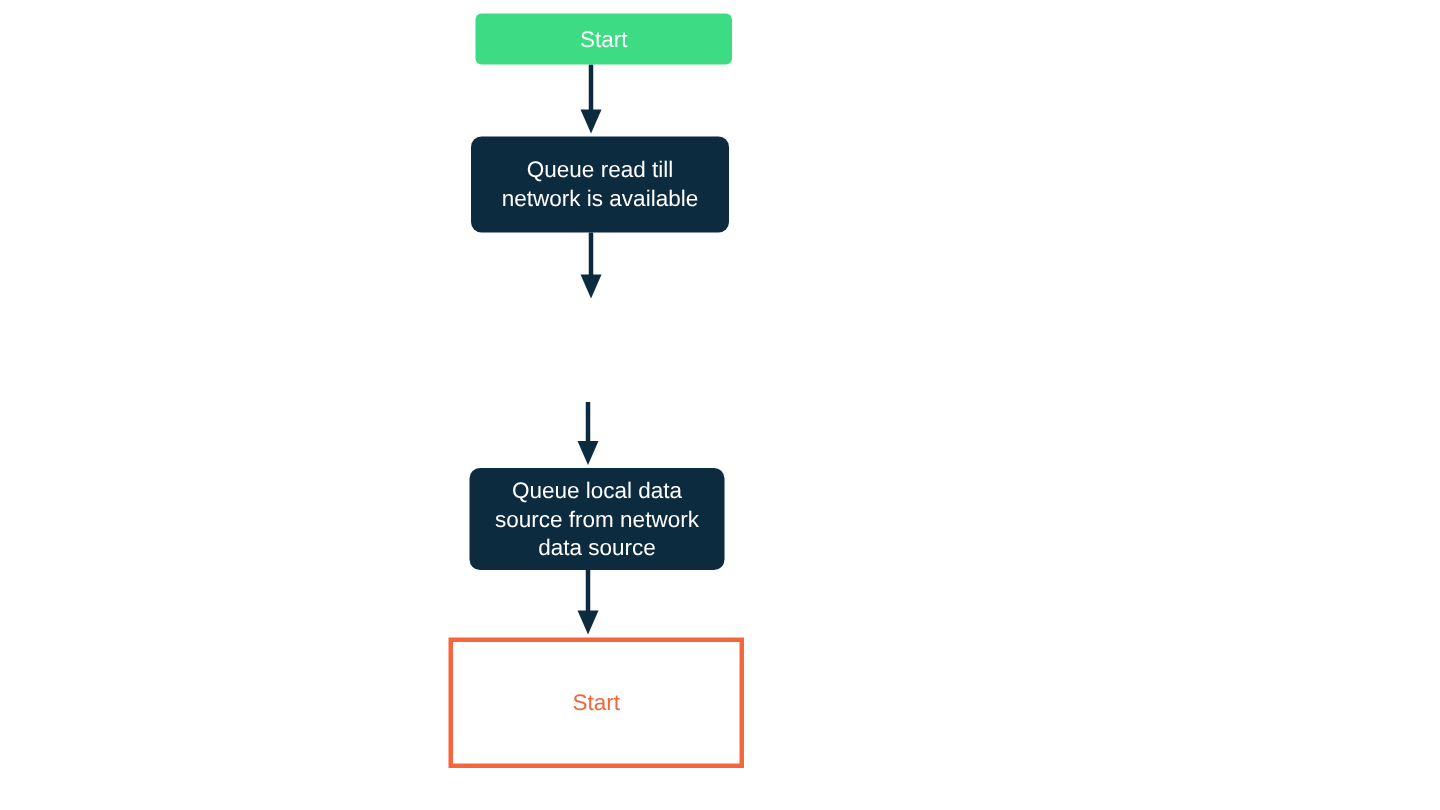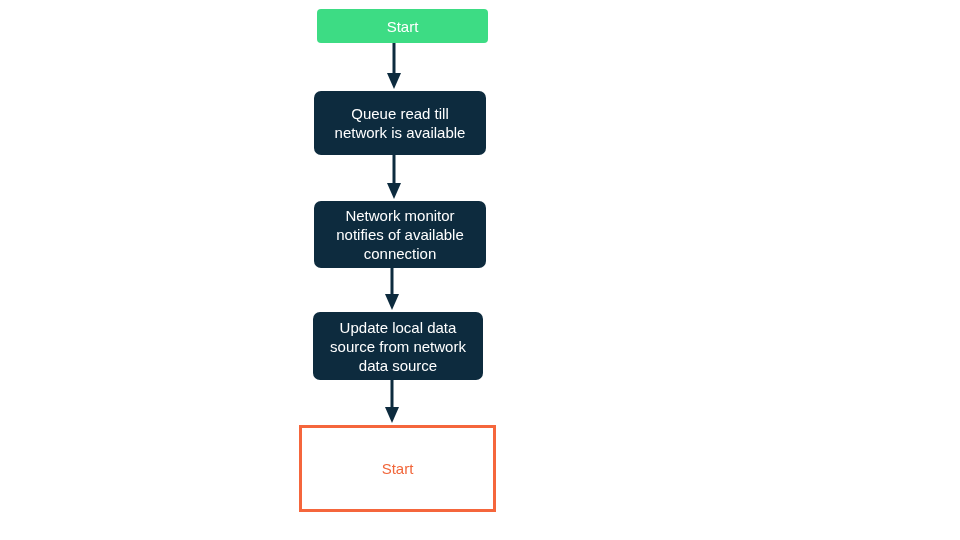--- a/index.html
+++ b/index.html
@@ -97,28 +97,23 @@
 
   <div class="node node-start" style="left:317px; top:9px; width:171px; height:34px;">
     <span>Start</span>
   </div>
 
   <div class="node node-process" style="left:314px; top:91px; width:172px; height:64px;">
     <span>Queue read till
 network is available</span>
   </div>
 
-  <div class="node node-process" style="left:314px; top:201px; width:172px; height:67px;">
-    <span>Network monitor
-notifies of available
-connection</span>
-  </div>
 
   <div class="node node-process" style="left:313px; top:312px; width:170px; height:68px;">
-    <span>Update local data
+    <span>Queue local data
 source from network
 data source</span>
   </div>
 
   <div class="node node-terminal" style="left:299px; top:425px; width:197px; height:87px;">
     <span>Start</span>
   </div>
 
 </div>
 

